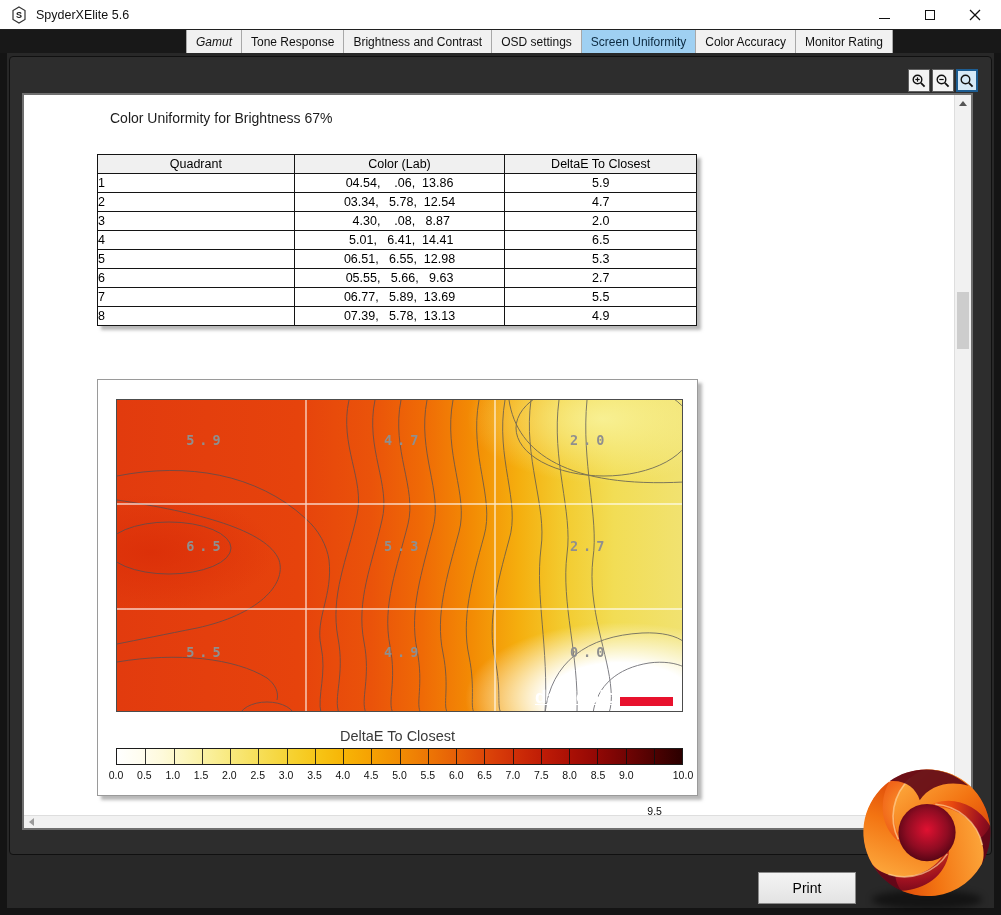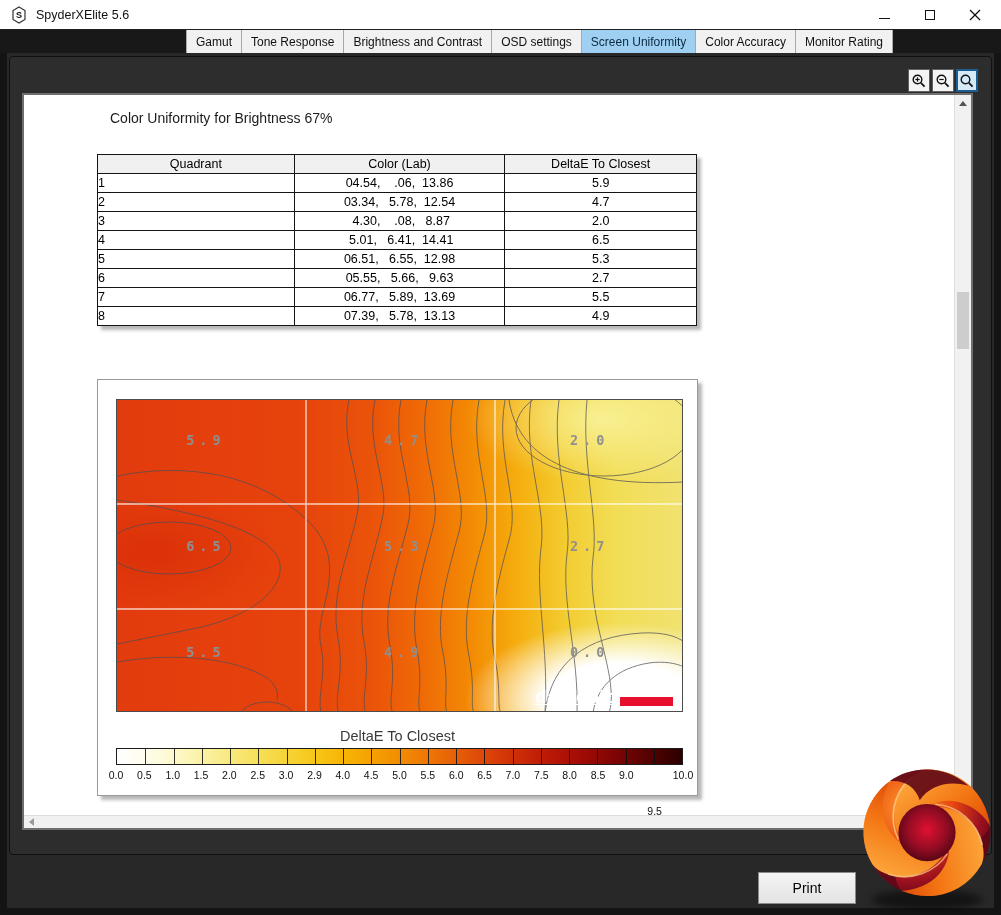--- a/index.html
+++ b/index.html
@@ -15,21 +15,21 @@
   .title-text { margin-left:8px; font-size:12.5px; color:#111; }
   .win-controls { position:absolute; right:4px; top:0; height:30px; display:flex; }
   .win-btn { width:45px; height:30px; display:flex; align-items:center; justify-content:center; cursor:default; }
   .glyph-min { width:11px; height:1px; background:#111; display:block; margin-top:6px; }
   .glyph-max { width:10px; height:10px; border:1px solid #111; display:block; }
   
   .tabstrip { position:absolute; top:30px; left:0; right:0; height:23px; background:#181818;
               display:flex; align-items:stretch; padding-left:186px; }
   .tab { background:#f1f1f1; color:#111; font-size:12px; padding:0 9px; display:flex; align-items:center;
          border-right:1px solid #a8a8a8; white-space:nowrap; }
-  .tab:first-child { border-left:1px solid #a8a8a8; }
+  .tab:first-child { border-left:1px solid #a8a8a8;font-style:italic; }
   .tab.active { background:#9fd0f2; color:#0c2a40; }
   
   .workarea { position:absolute; top:53px; left:7px; right:7px; bottom:7px; background:#282828; }
   .innerpanel { position:absolute; top:56px; left:9px; width:983px; height:799px;
                 background:#2d2d2d; border:1px solid #101010; border-radius:4px; }
   
   .zoom-btns { position:absolute; left:908px; top:69px; display:flex; gap:2px; z-index:3; }
   .zoom-btn { width:22px; height:23px; background:#f4f4f4; border:1px solid #606060;
               display:flex; align-items:center; justify-content:center; }
   .zoom-btn.selected { border:2px solid #1d5d92; background:#d6e9f7; }
@@ -289,21 +289,21 @@
             <i class="tick" style="left: 95%;"></i>
           </div>
         <div class="colorbar-ticks">
             <span class="tick-label" style="left: 0%;">0.0</span>
             <span class="tick-label" style="left: 5%;">0.5</span>
             <span class="tick-label" style="left: 10%;">1.0</span>
             <span class="tick-label" style="left: 15%;">1.5</span>
             <span class="tick-label" style="left: 20%;">2.0</span>
             <span class="tick-label" style="left: 25%;">2.5</span>
             <span class="tick-label" style="left: 30%;">3.0</span>
-            <span class="tick-label" style="left: 35%;">2.9</span>
+            <span class="tick-label" style="left: 35%;">3.5</span>
             <span class="tick-label" style="left: 40%;">4.0</span>
             <span class="tick-label" style="left: 45%;">4.5</span>
             <span class="tick-label" style="left: 50%;">5.0</span>
             <span class="tick-label" style="left: 55%;">5.5</span>
             <span class="tick-label" style="left: 60%;">6.0</span>
             <span class="tick-label" style="left: 65%;">6.5</span>
             <span class="tick-label" style="left: 70%;">7.0</span>
             <span class="tick-label" style="left: 75%;">7.5</span>
             <span class="tick-label" style="left: 80%;">8.0</span>
             <span class="tick-label" style="left: 85%;">8.5</span>

